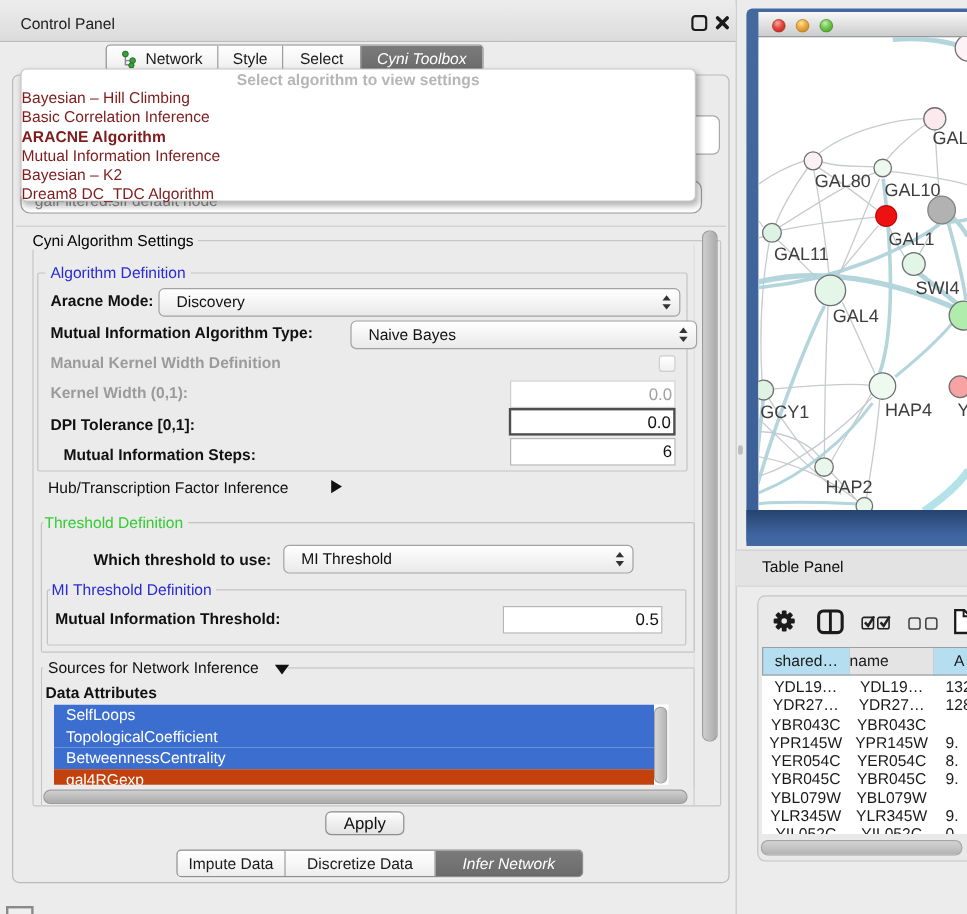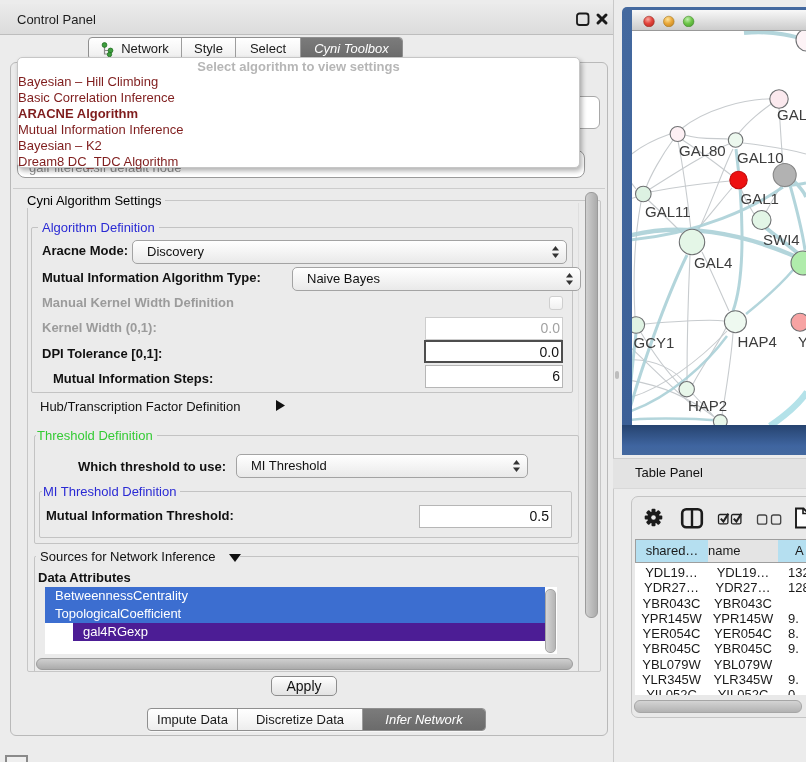--- a/index.html
+++ b/index.html
@@ -99,21 +99,21 @@
 
 <div class="abs lbl b gray" style="left:42px;top:320px;">Kernel Width (0,1):</div>
 <div class="field" style="left:425px;top:317px;width:134px;height:21px;border:1px solid #cdcdcd;color:#a2a2a2;">0.0</div>
 
 <div class="abs lbl b" style="left:42px;top:346px;">DPI Tolerance [0,1]:</div>
 <div class="field" style="left:424px;top:340px;width:133px;height:19px;border:2px solid #4e4e4e;">0.0</div>
 
 <div class="abs lbl b" style="left:42px;top:371px;margin-left:11px;">Mutual Information Steps:</div>
 <div class="field" style="left:425px;top:365px;width:134px;height:21px;border:1px solid #b6b6b6;">6</div>
 
-<div class="abs lbl" style="left:40px;top:399px;">Hub/Transcription Factor Definition</div>
+<div class="abs lbl" style="left:40px;top:399px;">Hub/Transcription Factor Inference</div>
 <svg class="abs" style="left:274px;top:399px;" width="12" height="13" viewBox="0 0 12 13">
     <path d="M2 1 L11 6.5 L2 12 Z" fill="#111"></path>
   </svg>
 
 <div class="grp" style="left:34px;top:435px;width:543px;height:107px;"></div>
 <div class="gtit" style="left:36px;top:428px;color:#35cb35;padding-left:1px;">Threshold Definition</div>
 
 <div class="abs lbl b" style="left:78px;top:459px;">Which threshold to use:</div>
 <div class="combo" style="left:236px;top:454px;width:290px;height:22px;">
   <span style="position:absolute;left:14px;top:3px;">MI Threshold</span>
@@ -134,23 +134,24 @@
 <div class="grp" style="left:34px;top:556px;width:543px;height:114px;border-bottom:none;border-radius:2px 2px 0 0;"></div>
 <div class="gtit" style="left:36px;top:549px;color:#111;padding-right:24px;">Sources for Network Inference</div>
 <svg class="abs" style="left:228px;top:552px;" width="14" height="11" viewBox="0 0 14 11">
     <path d="M1 2 L13 2 L7 10 Z" fill="#111"></path>
   </svg>
 
 <div class="abs lbl b" style="left:38px;top:570px;">Data Attributes</div>
 
 <div class="abs" style="left:45px;top:587px;width:512px;height:67px;background:#fff;overflow:hidden;">
   <div style="position:absolute;left:0;top:0;width:500px;">
+    <div style="height:18px;background:#3c6ed0;color:#fff;font-size:13px;line-height:18px;padding-left:10px;">SelfLoops</div>
+    <div style="height:18px;background:#3c6ed0;color:#fff;font-size:13px;line-height:18px;padding-left:10px;">TopologicalCoefficient</div>
     <div style="height:18px;background:#3c6ed0;color:#fff;font-size:13px;line-height:18px;padding-left:10px;">BetweennessCentrality</div>
-    <div style="height:18px;background:#3c6ed0;color:#fff;font-size:13px;line-height:18px;padding-left:10px;">TopologicalCoefficient</div>
-    <div style="height:18px;background:#4c1d95;color:#fff;font-size:13px;line-height:18px;padding-left:10px;margin-left:28px;">gal4RGexp</div>
+    <div style="height:18px;background:#c2410c;color:#fff;font-size:13px;line-height:18px;padding-left:10px;">gal4RGexp</div>
   </div>
   <div style="position:absolute;right:1px;top:2px;width:9px;height:62px;border-radius:5px;background:linear-gradient(90deg,#d6d6d6,#b5b5b5);border:1px solid #a5a5a5;"></div>
 </div>
 
 <button class="abs" style="left:271px;top:676px;width:66px;height:20px;border:1px solid #8d8d8d;border-radius:5px;background:linear-gradient(#ffffff,#efefef 50%,#e3e3e3);font-family:'Liberation Sans',sans-serif;font-size:14px;color:#111;padding:0;">Apply</button>
 
 <div class="seg" style="left:147px;top:708px;">
   <div style="width:89px;">Impute Data</div>
   <div style="width:124px;text-align:center;">Discretize Data</div>
   <div class="sel" style="width:122px;">Infer Network</div>

